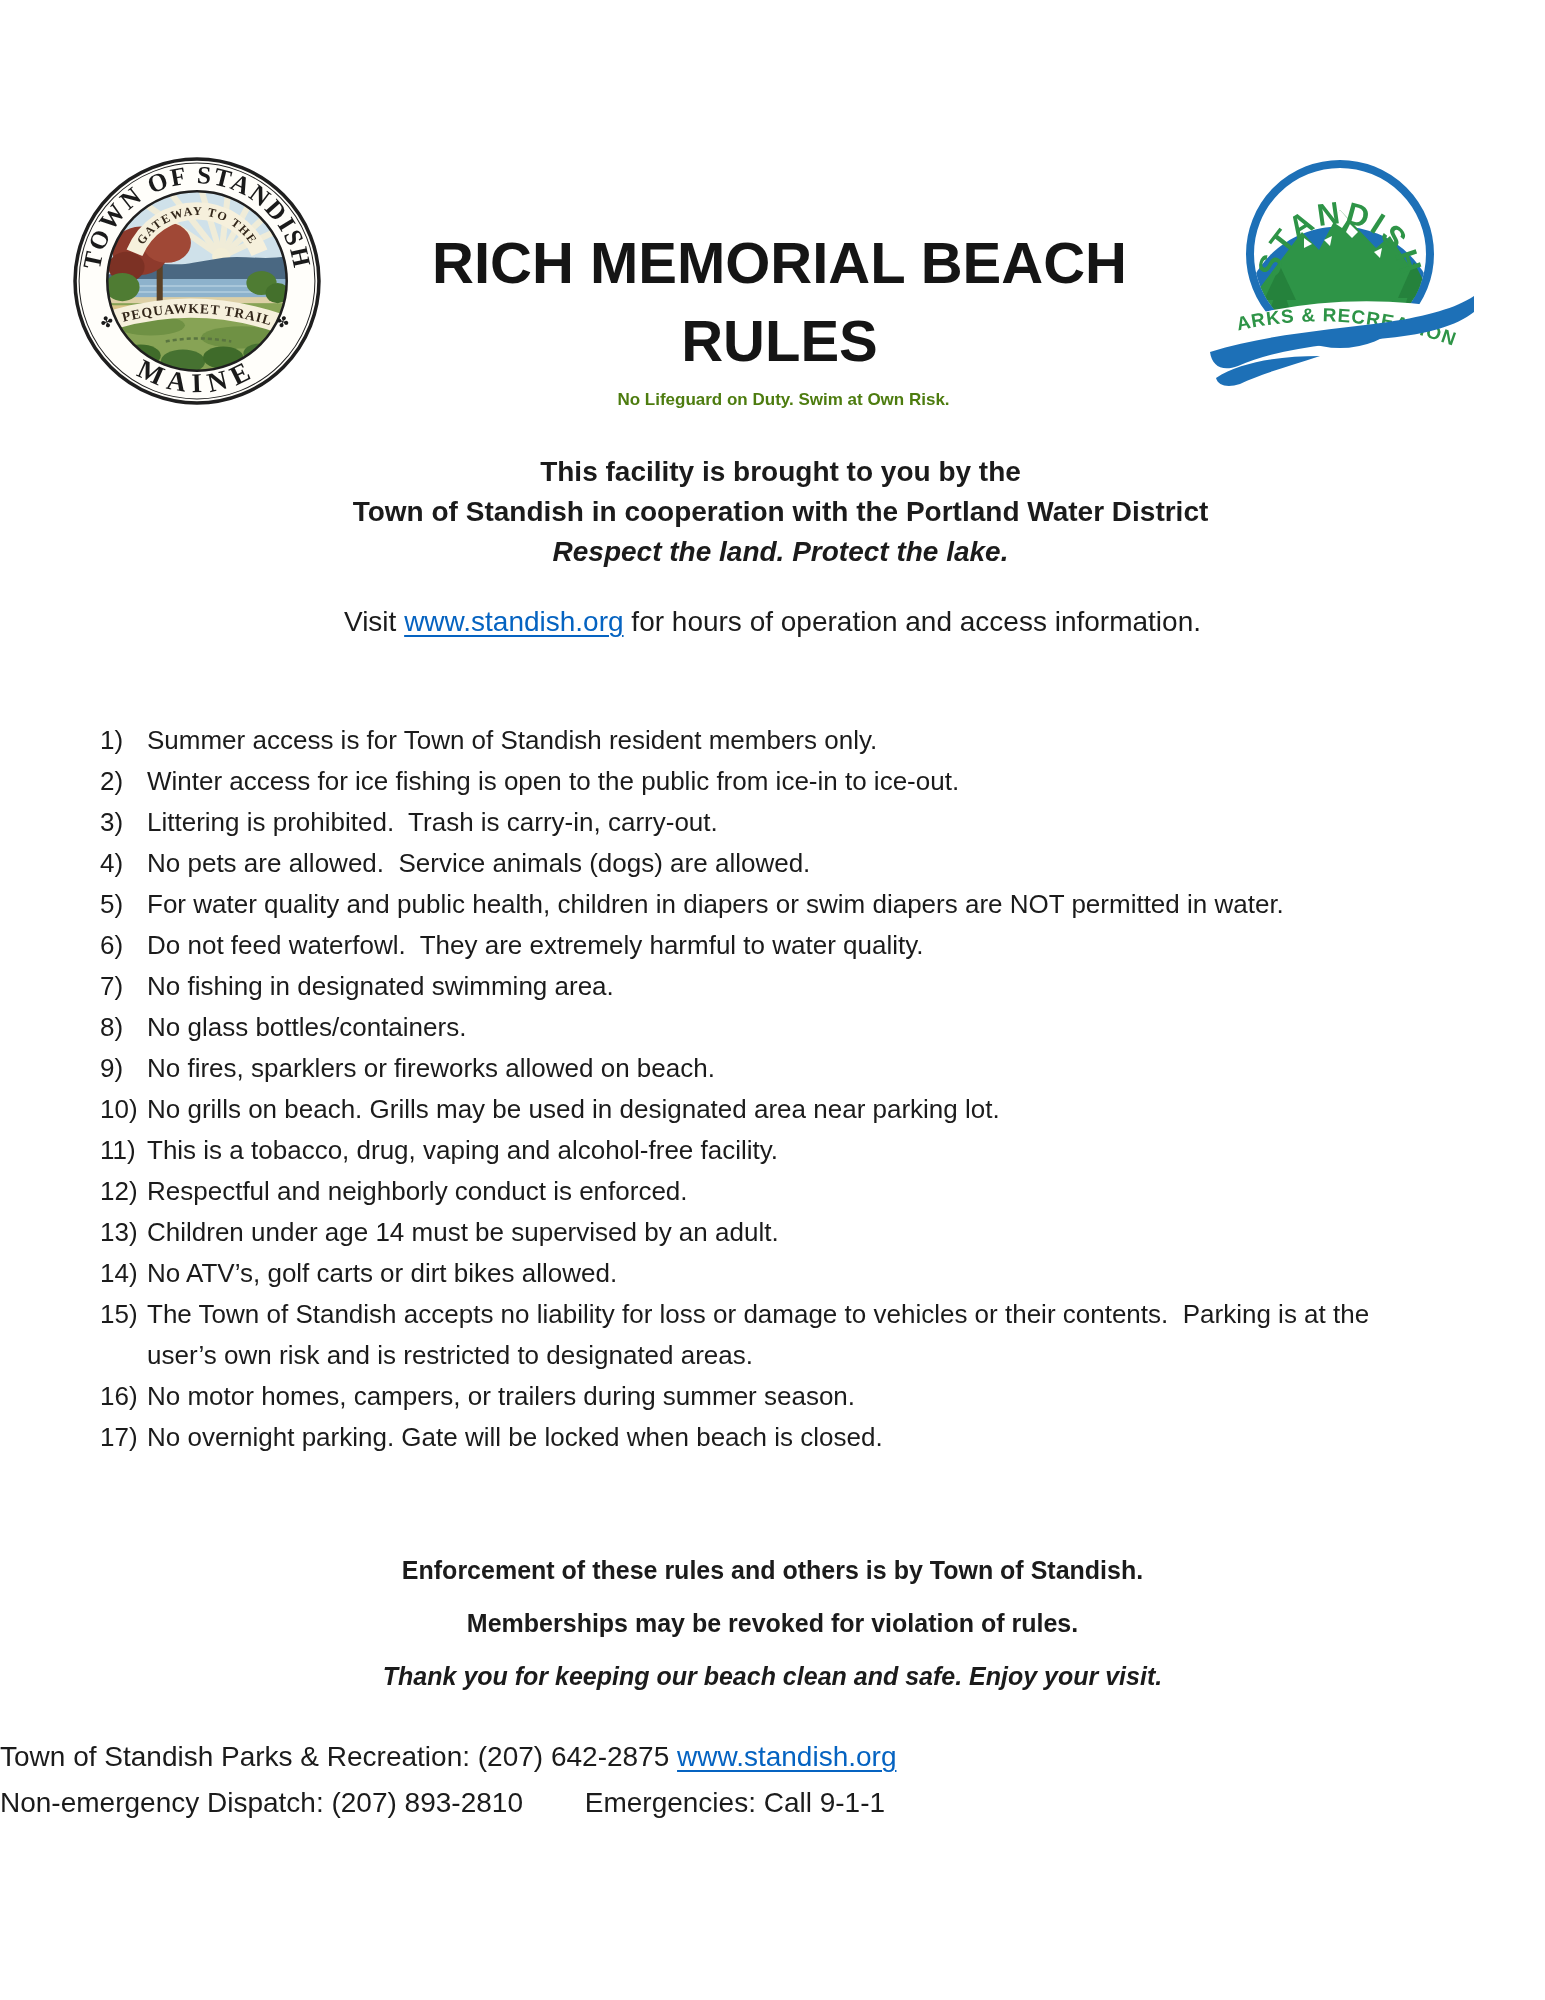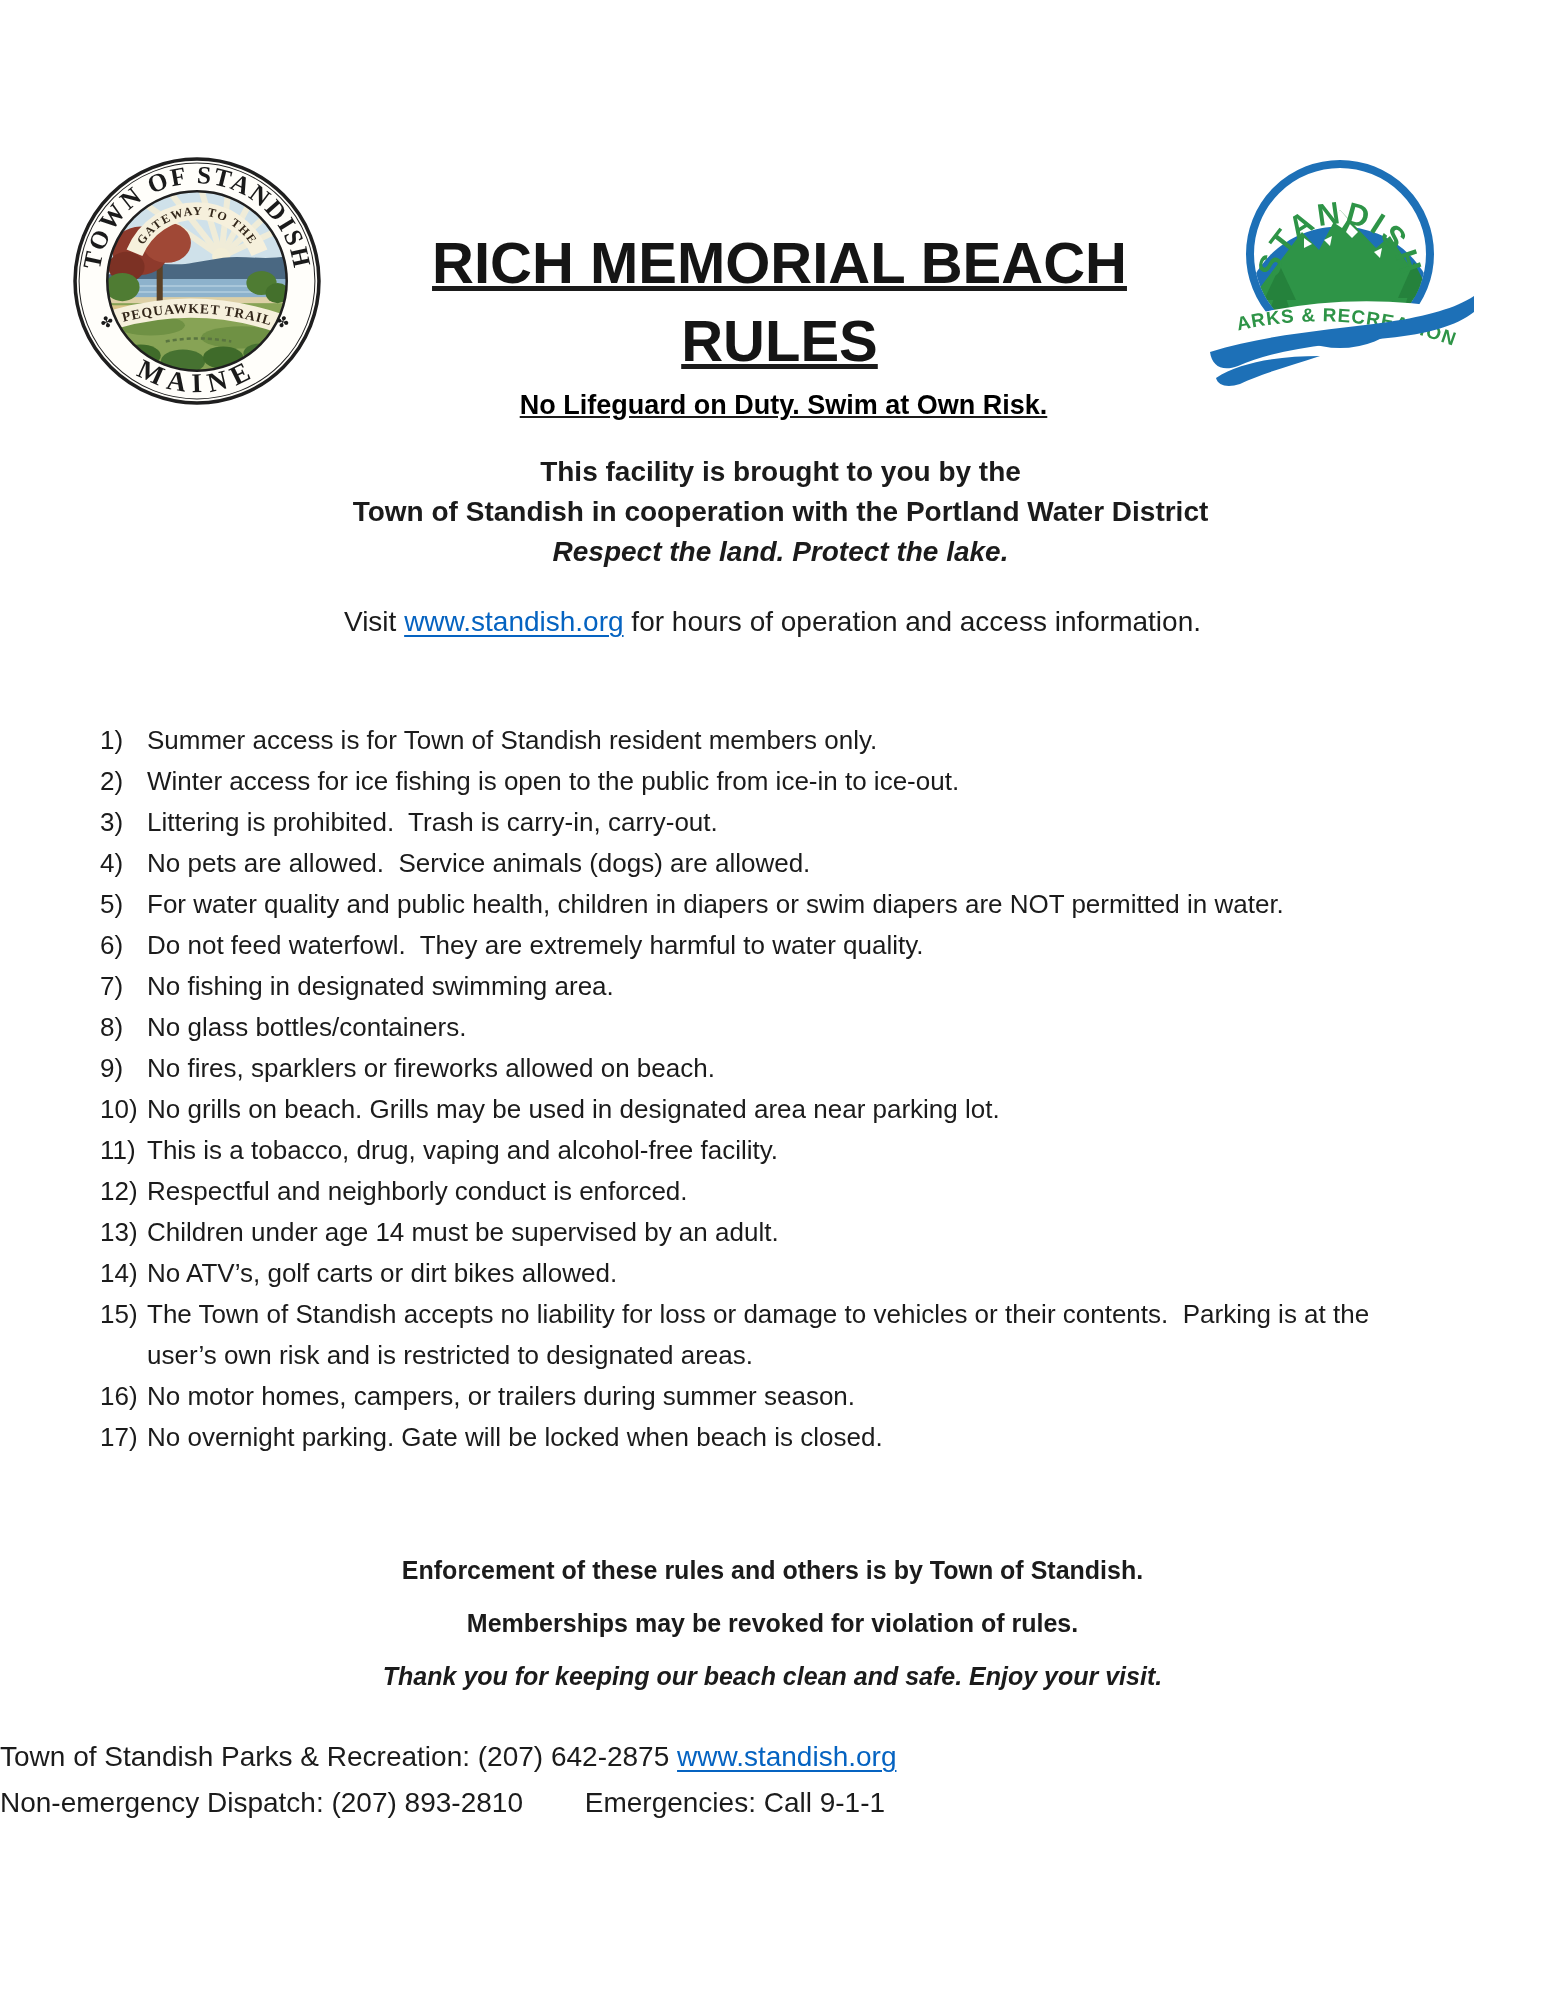--- a/index.html
+++ b/index.html
@@ -8,23 +8,23 @@
     width:1545px; height:2000px; position:relative; overflow:hidden;
     font-family:"Liberation Sans", sans-serif; color:#1b1b1b;
   }
   .page { position:absolute; inset:0; background:#fff; }
 
   
   .seal   { position:absolute; left:70px;  top:154px; width:254px; height:254px; }
   .parks  { position:absolute; left:1206px; top:148px; width:270px; height:240px; }
 
   
-  .title-block { position:absolute; left:14px; right:0; top:224px; text-align:center;text-decoration:underline; }
+  .title-block { position:absolute; left:14px; right:0; top:224px; text-align:center; }
   .title-line  { font-size:58px; font-weight:bold; line-height:78px; letter-spacing:0px; color:#151515; }
-  .subtitle    { font-size:27px; font-weight:bold; margin-top:10px; color:#000000;margin-left:8px; }
+  .subtitle    { font-size:17px; font-weight:bold; margin-top:10px; color:#4d7c0f;margin-left:8px; }
 
   .intro-block { position:absolute; left:0; right:0; top:452px; text-align:center;padding-left:16px; }
   .intro-line  { font-size:28px; font-weight:bold; line-height:40px; }
   .tagline     { font-style:italic; }
 
   .visit-line  { position:absolute; left:0; right:0; top:606px; text-align:center; font-size:28px; }
 
   a.doc-link, .doc-link { color:#0563C1; text-decoration:underline; text-decoration-thickness:2px; text-underline-offset:4px; cursor:pointer; }
 
   

